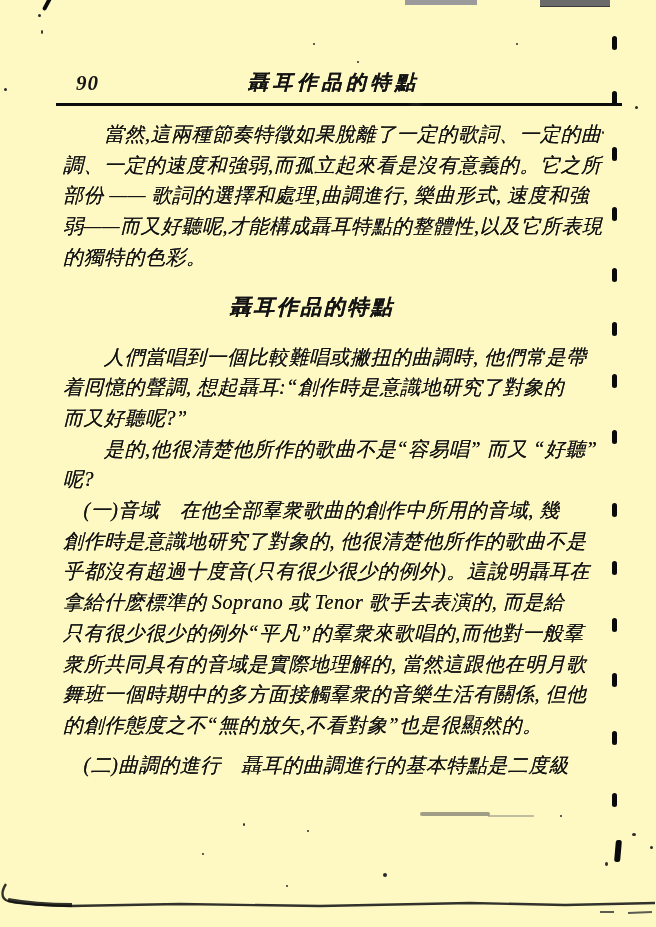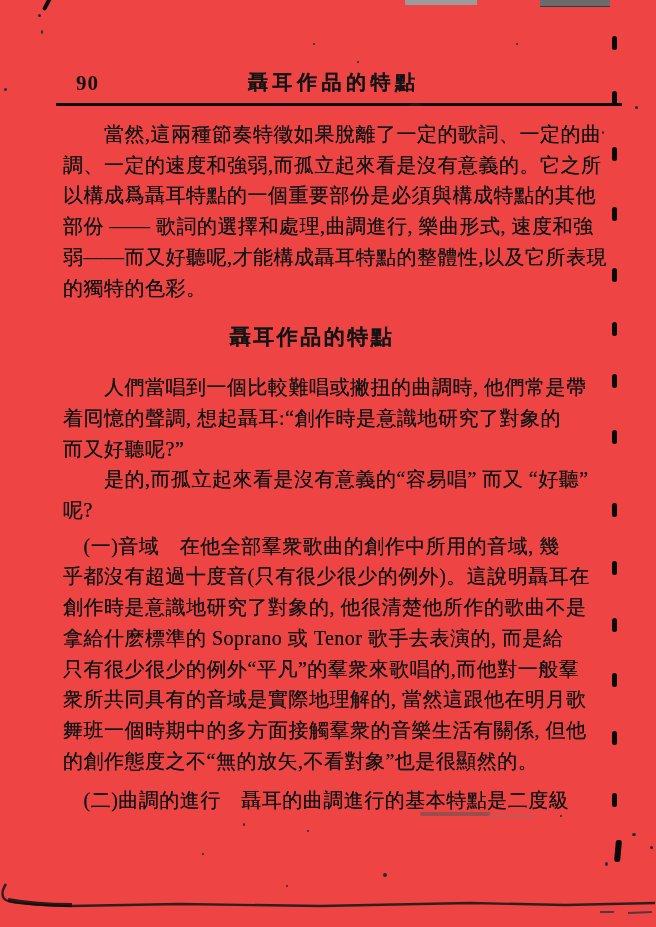--- a/index.html
+++ b/index.html
@@ -1,20 +1,21 @@
 <!DOCTYPE html>
 <html><head>
 <meta charset="utf-8">
 <style>
   html,body { margin:0; padding:0; }
   .page {
     position:relative; width:656px; height:927px;
-    background:#ef4444; overflow:hidden;
+    background:#fef9c3; overflow:hidden;
     font-family:"Liberation Serif","DejaVu Serif",serif;
     color:#141414;
+    font-style:italic;
   }
   
   .pagenum {
     position:absolute; left:76px; top:71px;
     font-size:21px; font-weight:bold; letter-spacing:1px;
   }
   .running-title {
     position:absolute; left:248px; top:69px;
     font-size:20px; font-weight:bold; letter-spacing:4.5px;
     white-space:nowrap; text-shadow:0 0 .5px #222;
@@ -28,21 +29,21 @@
     position:absolute; left:63px; top:119px; width:554px;
     font-size:20px; line-height:30.7px; letter-spacing:0.5px;
     text-shadow:0 0 .5px #222;
   }
   .bodyline { white-space:nowrap; }
   .section-heading {
     margin:21px 0; line-height:27px; text-align:center;
     font-size:21px; font-weight:bold; letter-spacing:2.5px;
     transform:translateX(-28px);
   }
-  .para-4 { margin-top:5px; }
+  .para-4 { }
   .para-5 { margin-top:9px; }
   
   .topbar { position:absolute; top:0; }
   .topbar.b1 { left:405px; width:72px; height:5px; background:#9b9b9b; }
   .topbar.b2 { left:540px; width:70px; height:6px; background:#6b6b6b; border-bottom:1px solid #3a3a3a; }
   .curl {
     position:absolute; left:45px; top:-3px; width:4px; height:14px;
     background:#0a0a0a; border-radius:2px; transform:rotate(28deg);
   }
   .edge-mark {
@@ -71,39 +72,38 @@
   <div class="curl"></div>
 
   <div class="pagenum">90</div>
   <div class="running-title">聶耳作品的特點</div>
   <div class="header-rule"></div>
 
   <div class="body-text">
     <div class="para para-1">
         <div class="bodyline">　　當然,這兩種節奏特徵如果脫離了一定的歌詞、一定的曲</div>
         <div class="bodyline">調、一定的速度和強弱,而孤立起來看是沒有意義的。它之所</div>
-        <div class="bodyline">以構成爲聶耳特點的一個重要部份是必須與構成特點的其他</div>
         <div class="bodyline">部份 —— 歌詞的選擇和處理,曲調進行, 樂曲形式, 速度和強</div>
         <div class="bodyline">弱——而又好聽呢,才能構成聶耳特點的整體性,以及它所表現</div>
         <div class="bodyline">的獨特的色彩。</div>
       </div>
     <div class="section-heading">聶耳作品的特點</div>
     <div class="para para-2">
         <div class="bodyline">　　人們當唱到一個比較難唱或撇扭的曲調時, 他們常是帶</div>
         <div class="bodyline">着囘憶的聲調, 想起聶耳:“創作時是意識地研究了對象的</div>
         <div class="bodyline">而又好聽呢?”</div>
       </div>
     <div class="para para-3">
-        <div class="bodyline">　　是的,而孤立起來看是沒有意義的“容易唱” 而又 “好聽”</div>
+        <div class="bodyline">　　是的,他很清楚他所作的歌曲不是“容易唱” 而又 “好聽”</div>
         <div class="bodyline">呢?</div>
       </div>
     <div class="para para-4">
         <div class="bodyline">　(一)音域　在他全部羣衆歌曲的創作中所用的音域, 幾</div>
+        <div class="bodyline">創作時是意識地研究了對象的, 他很清楚他所作的歌曲不是</div>
         <div class="bodyline">乎都沒有超過十度音(只有很少很少的例外)。這說明聶耳在</div>
-        <div class="bodyline">創作時是意識地研究了對象的, 他很清楚他所作的歌曲不是</div>
         <div class="bodyline">拿給什麽標準的 Soprano 或 Tenor 歌手去表演的, 而是給</div>
         <div class="bodyline">只有很少很少的例外“平凡”的羣衆來歌唱的,而他對一般羣</div>
         <div class="bodyline">衆所共同具有的音域是實際地理解的, 當然這跟他在明月歌</div>
         <div class="bodyline">舞班一個時期中的多方面接觸羣衆的音樂生活有關係, 但他</div>
         <div class="bodyline">的創作態度之不“無的放矢,不看對象”也是很顯然的。</div>
       </div>
     <div class="para para-5">
         <div class="bodyline">　(二)曲調的進行　聶耳的曲調進行的基本特點是二度級</div>
       </div>
   </div>

